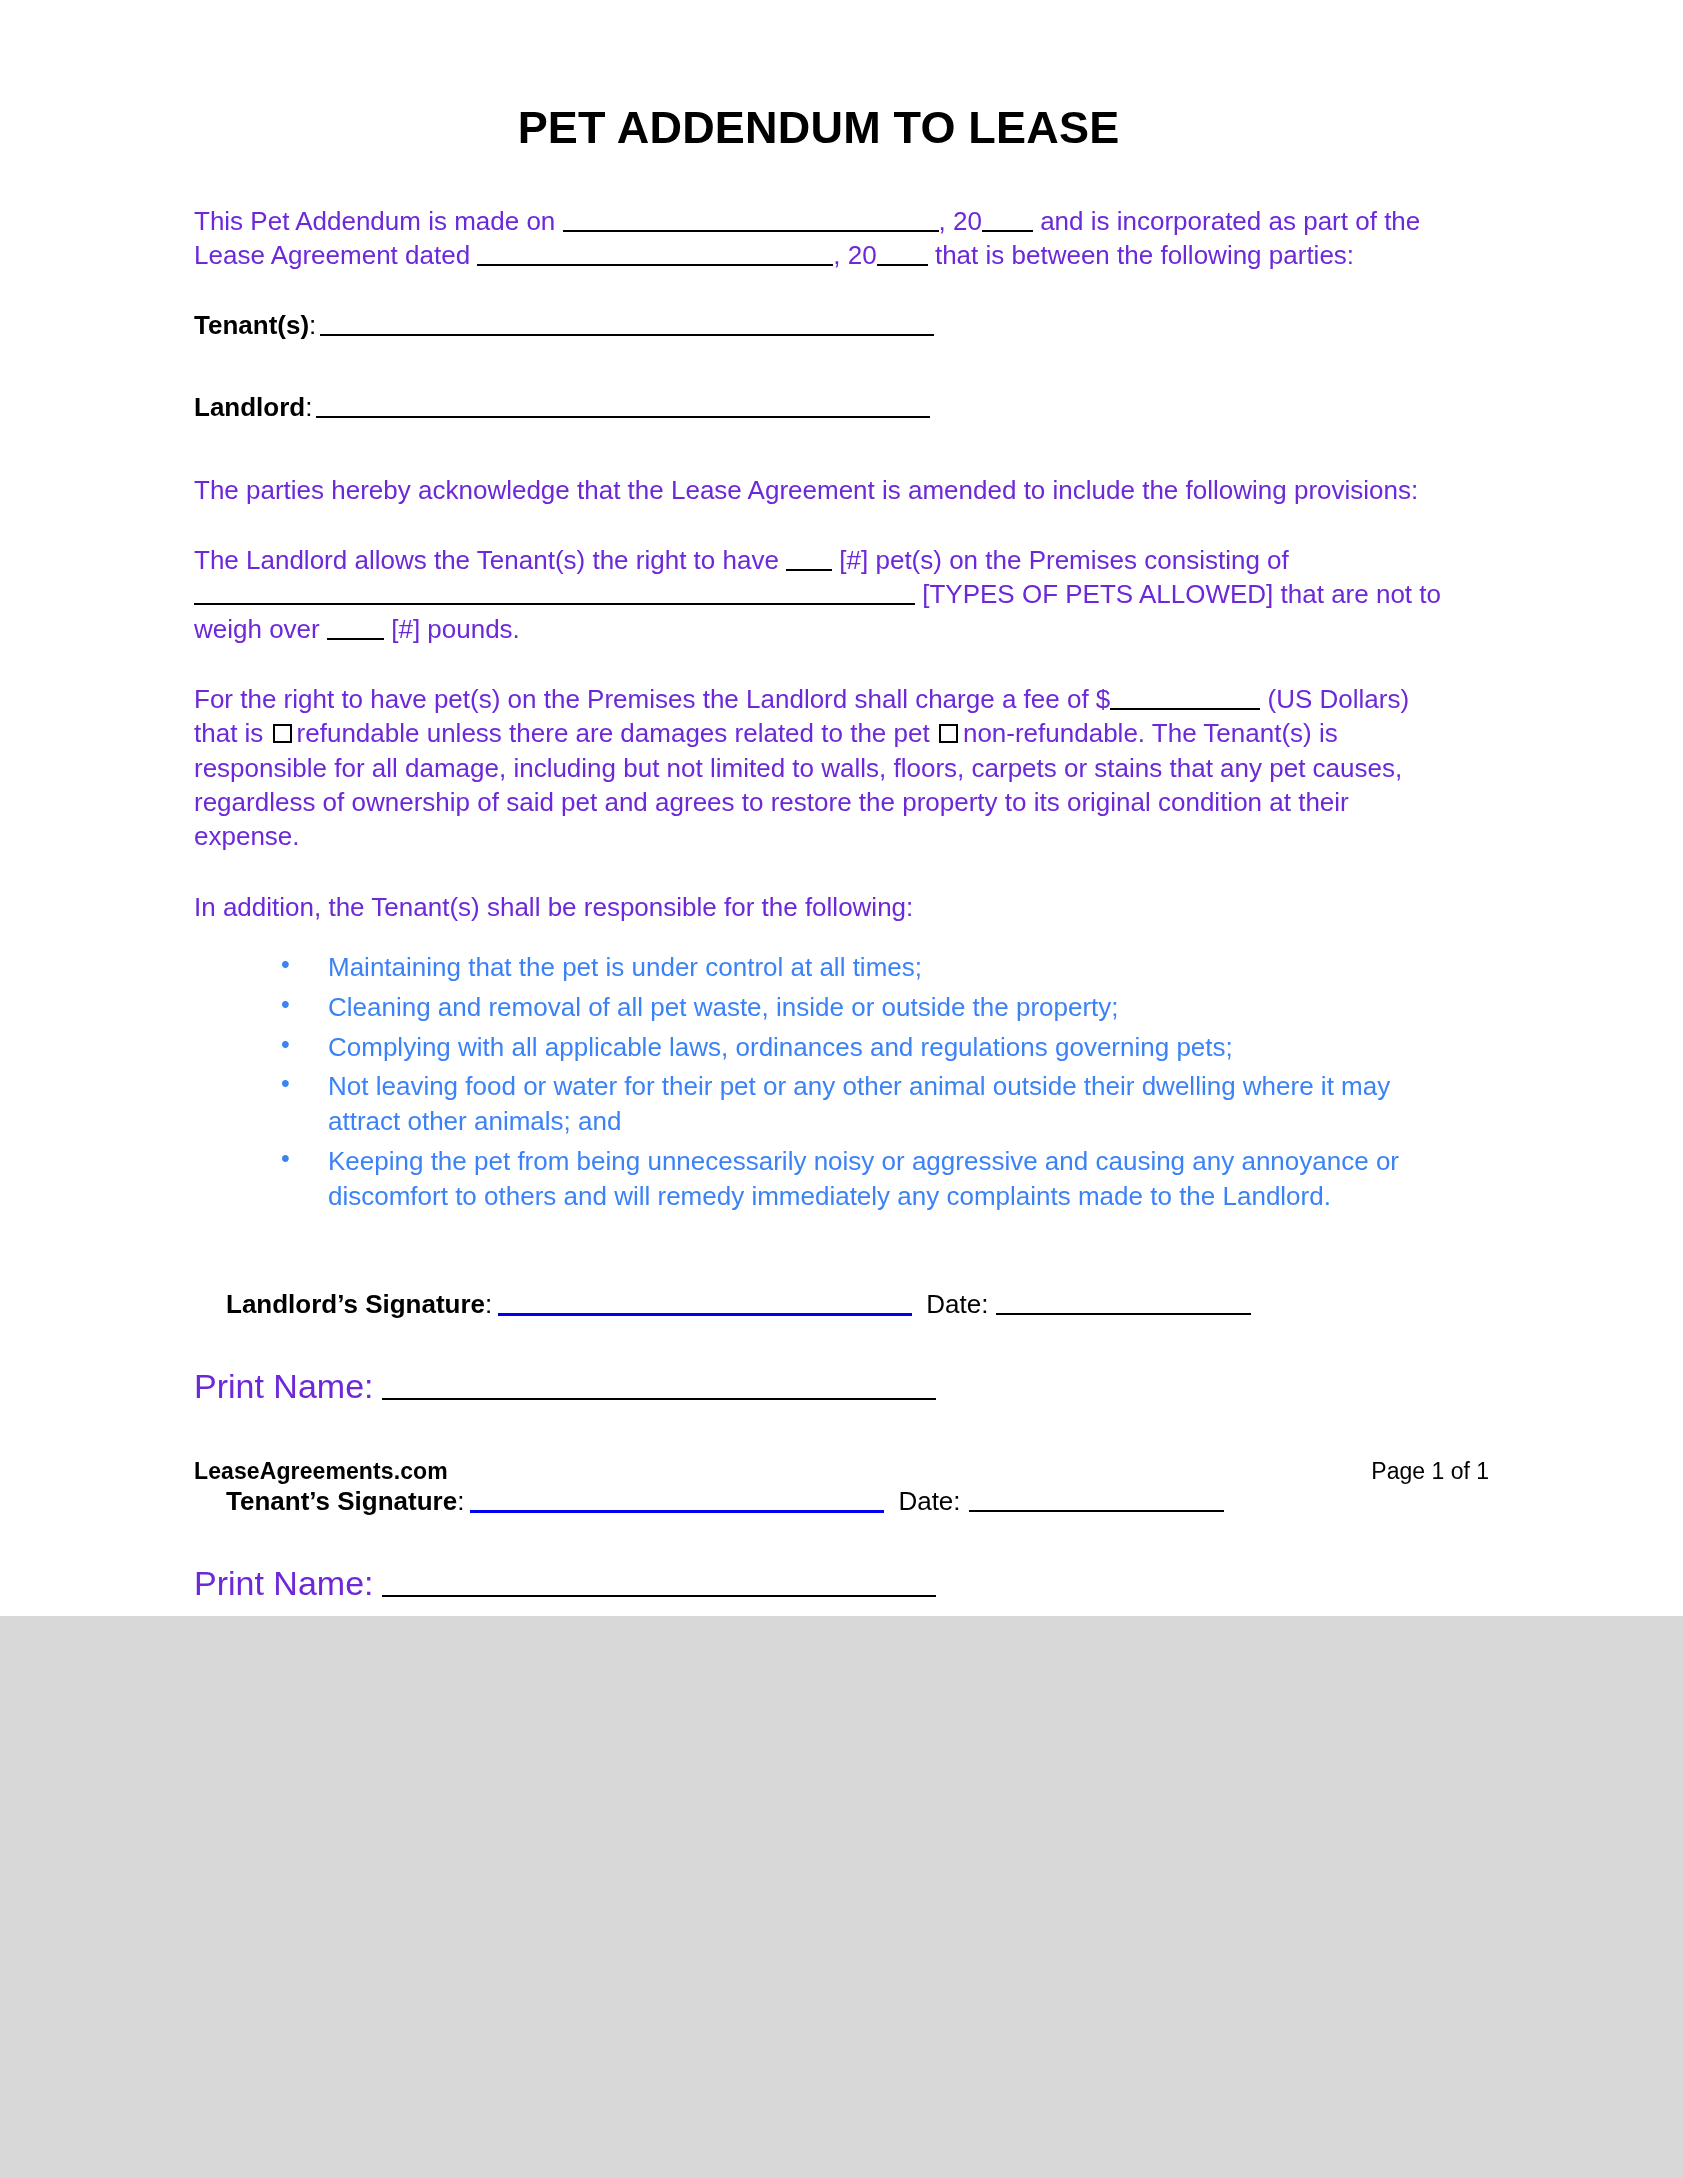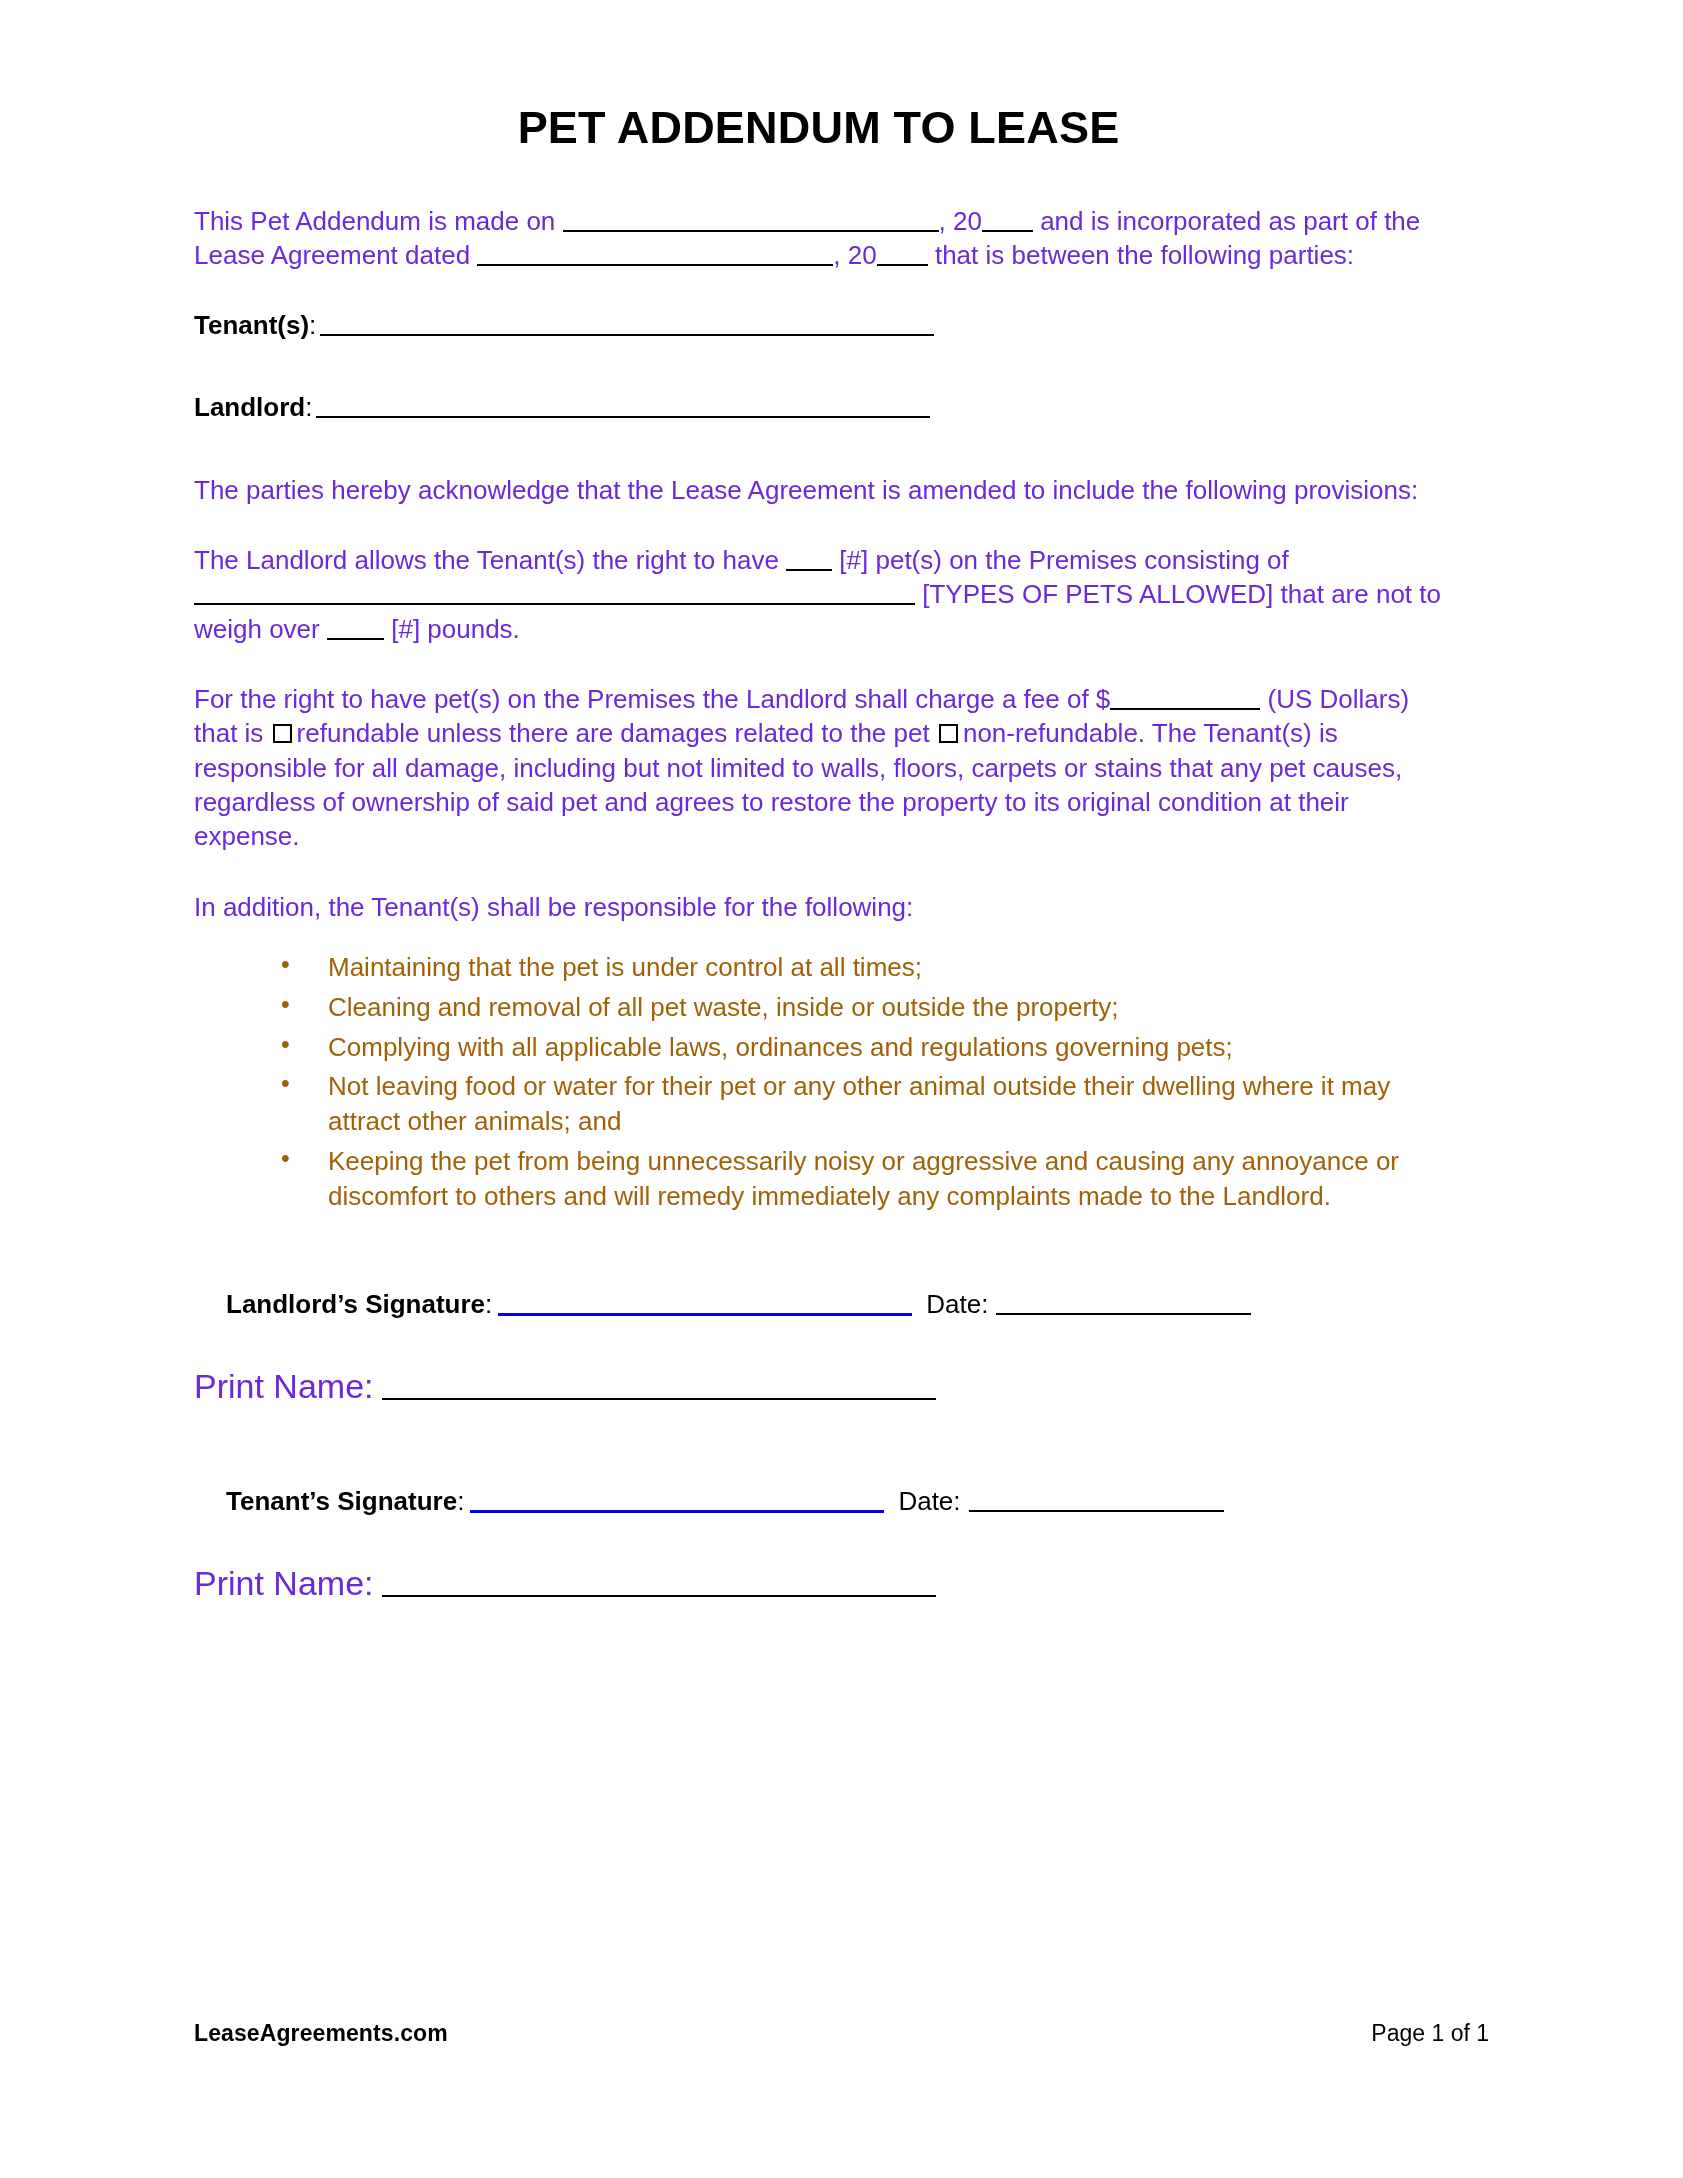--- a/index.html
+++ b/index.html
@@ -9,21 +9,21 @@
     height: 2178px;
     background: #d8d8d8;
     font-family: "Liberation Sans", sans-serif;
     display: flex;
     justify-content: center;
     align-items: flex-start;
   }
   .page {
     position: relative;
     width: 1683px;
-    height: 2178px;
+    height: 1616px;
     background: #ffffff;
     padding: 0;
     overflow: hidden;
   }
   .sheet {
     position: absolute;
     left: 0; top: 0;
     width: 1683px;
     height: 2178px;
     background: #fff;
@@ -90,21 +90,21 @@
 
   ul.bullets {
     margin: 26px 0 0 0;
     padding: 0 0 0 87px;
     list-style: none;
   }
   ul.bullets li {
     position: relative;
     font-size: 26px;
     line-height: 1.34;
-    color: #a16207;
+    color: #3b82f6;
     margin: 0 0 5px 0;
     padding-left: 47px;
   }
   ul.bullets li::before {
     content: "\2022";
     position: absolute;
     left: 0;
     top: -2px;
     font-size: 25px;
     line-height: 1.34;

